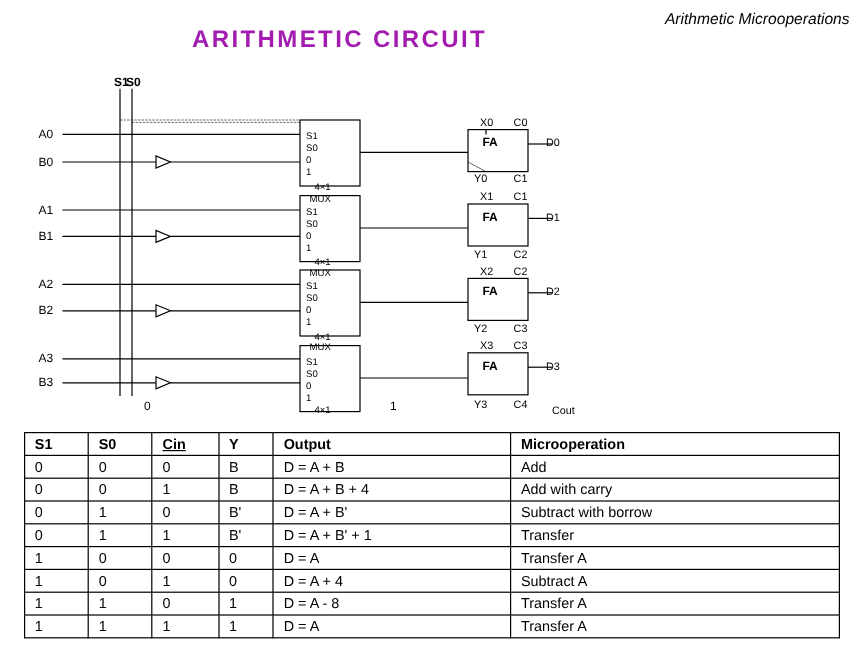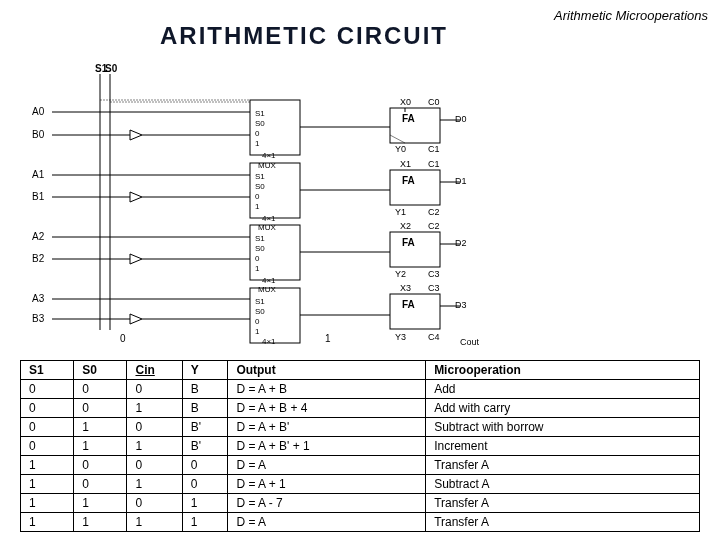--- a/index.html
+++ b/index.html
@@ -19,24 +19,24 @@
       font-size: 13px;
       font-style: italic;
       color: #000;
       margin-left: 15px;
     }
 
     .circuit-title {
       position: absolute;
       top: 22px;
       left: 160px;
-      font-size: 24px;
+      font-size: 20px;
       font-weight: bold;
       letter-spacing: 2px;
-      color: #0f172a;
+      color: #a21caf;
     }
 
     
     .circuit-area {
       position: absolute;
       top: 60px;
       left: 30px;
       width: 660px;
       height: 290px;
     }
@@ -248,44 +248,44 @@
           <td>B'</td>
           <td>D = A + B'</td>
           <td>Subtract with borrow</td>
         </tr>
         <tr>
           <td>0</td>
           <td>1</td>
           <td>1</td>
           <td>B'</td>
           <td>D = A + B' + 1</td>
-          <td>Increment</td>
+          <td>Transfer</td>
         </tr>
         <tr>
           <td>1</td>
           <td>0</td>
           <td>0</td>
           <td>0</td>
           <td>D = A</td>
           <td>Transfer A</td>
         </tr>
         <tr>
           <td>1</td>
           <td>0</td>
           <td>1</td>
           <td>0</td>
-          <td>D = A + 1</td>
+          <td>D = A + 4</td>
           <td>Subtract A</td>
         </tr>
         <tr>
           <td>1</td>
           <td>1</td>
           <td>0</td>
           <td>1</td>
-          <td>D = A - 7</td>
+          <td>D = A - 8</td>
           <td>Transfer A</td>
         </tr>
         <tr>
           <td>1</td>
           <td>1</td>
           <td>1</td>
           <td>1</td>
           <td>D = A</td>
           <td>Transfer A</td>
         </tr>

